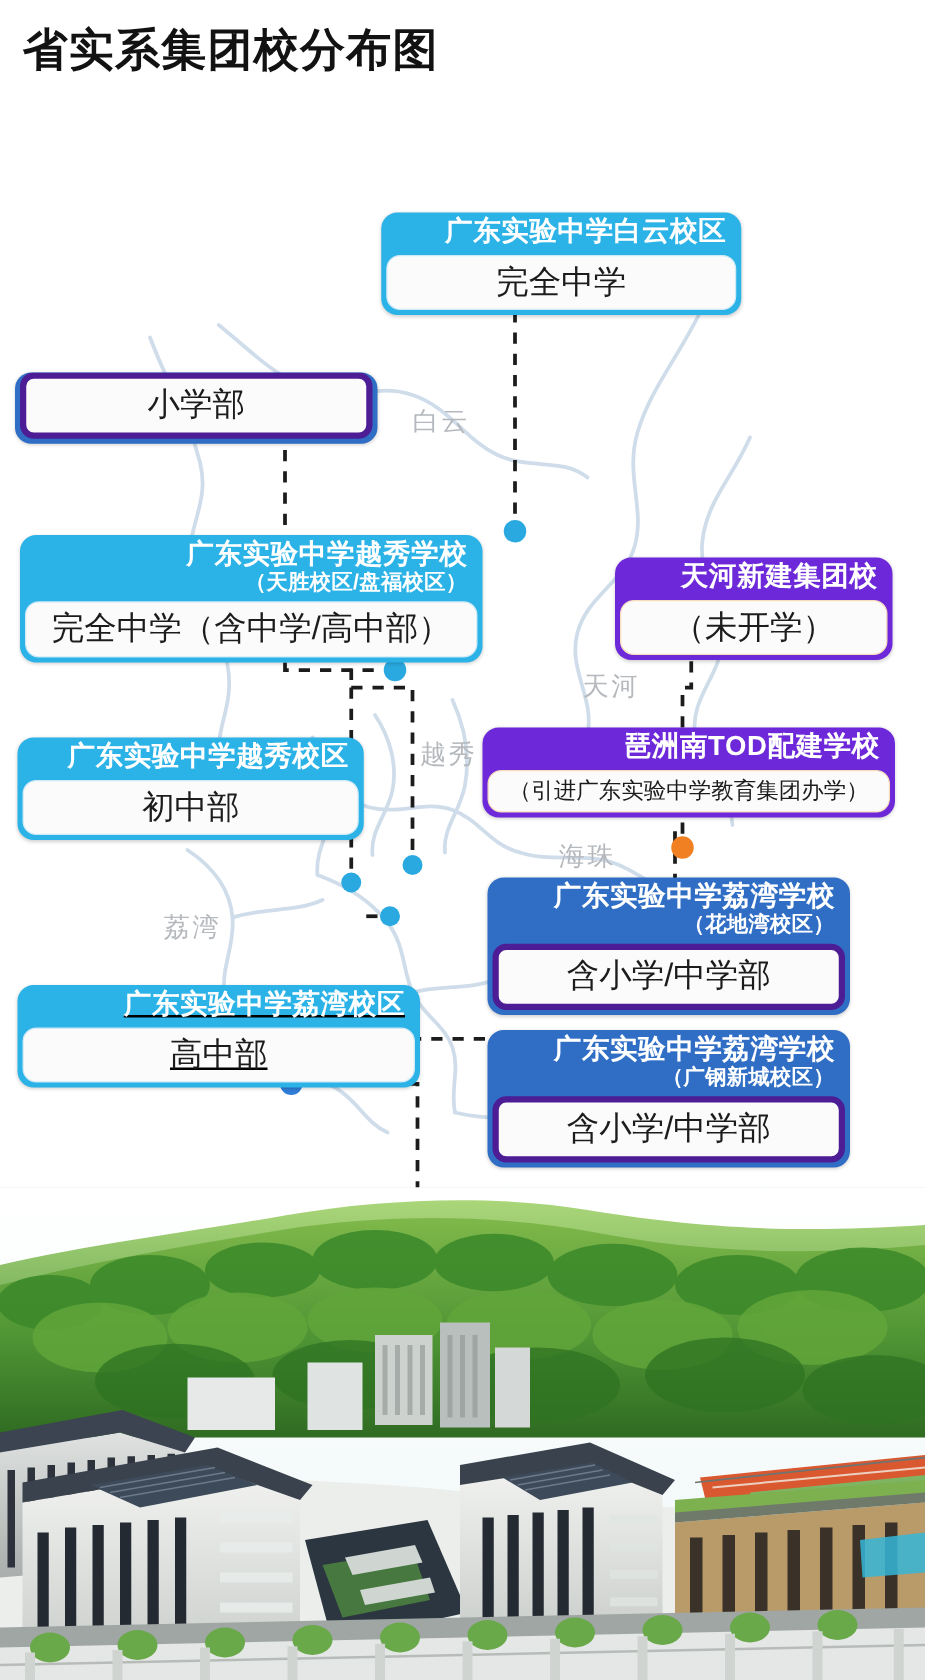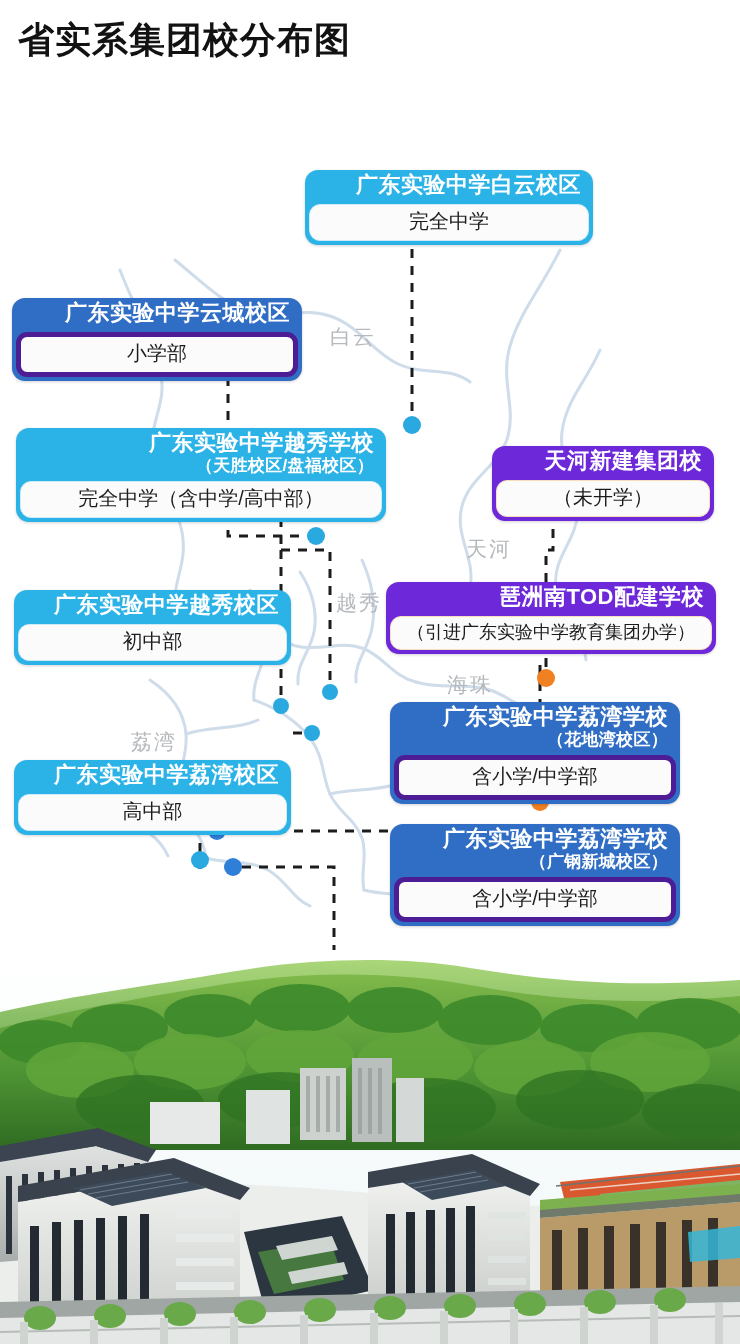--- a/index.html
+++ b/index.html
@@ -41,21 +41,21 @@
     box-shadow:0 1px 3px rgba(0,0,0,.18);
   }
   .card .head {
     padding:2px 12px 6px 12px; text-align:right;
     color:#ffffff; font-weight:bold; white-space:nowrap;
   }
   .card .head .main { font-size:22px; line-height:1.18; letter-spacing:.5px; }
   .card .head .sub  { font-size:17px; line-height:1.14; letter-spacing:.3px; }
   .card .body {
     background:#fbfbfb; border-radius:11px; margin:0 4px 4px 4px;
-    text-align:center; color:#1c1c1c; font-size:20px;
+    text-align:center; color:#1c1c1c; font-size:26px;
     padding:4px 10px 6px 10px; white-space:nowrap; line-height:1.25;
   }
 
   
   .c-cyan  { background:#2bb2e6; }
   .c-cyan  .body { border:1px solid #cfeaf6; }
   .c-blue  { background:#2f6ec4; }
   .c-blue  .body { border:5px solid #4c1d95; }
   .c-orange{ background:#6d28d9; }
   .c-orange .body { border:1px solid #f8ddbd; }
@@ -150,23 +150,20 @@
   <div class="dot blue" style="left:224px;top:738px;width:18px;height:18px;"></div>
 
   <div class="card c-cyan" style="left:305px;top:50px;width:288px;">
     <div class="head">
       <div class="main">广东实验中学白云校区</div>
     </div>
     <div class="body">完全中学</div>
   </div>
 
   <div class="card c-blue" style="left:12px;top:178px;width:290px;">
-    <div class="head">
-      <div class="main">广东实验中学云城校区</div>
-    </div>
     <div class="body">小学部</div>
   </div>
 
   <div class="card c-cyan" style="left:16px;top:308px;width:370px;">
     <div class="head">
       <div class="main">广东实验中学越秀学校</div>
       <div class="sub">（天胜校区/盘福校区）</div>
     </div>
     <div class="body">完全中学（含中学/高中部）</div>
   </div>
@@ -193,21 +190,21 @@
   </div>
 
   <div class="card c-blue" style="left:390px;top:582px;width:290px;">
     <div class="head">
       <div class="main">广东实验中学荔湾学校</div>
       <div class="sub">（花地湾校区）</div>
     </div>
     <div class="body">含小学/中学部</div>
   </div>
 
-  <div class="card c-cyan" style="left:14px;top:640px;width:277px;">
+  <div class="card c-cyan" style="left:14px;top:668px;width:322px;text-decoration:underline;">
     <div class="head">
       <div class="main">广东实验中学荔湾校区</div>
     </div>
     <div class="body">高中部</div>
   </div>
 
   <div class="card c-blue" style="left:390px;top:704px;width:290px;">
     <div class="head">
       <div class="main">广东实验中学荔湾学校</div>
       <div class="sub">（广钢新城校区）</div>

